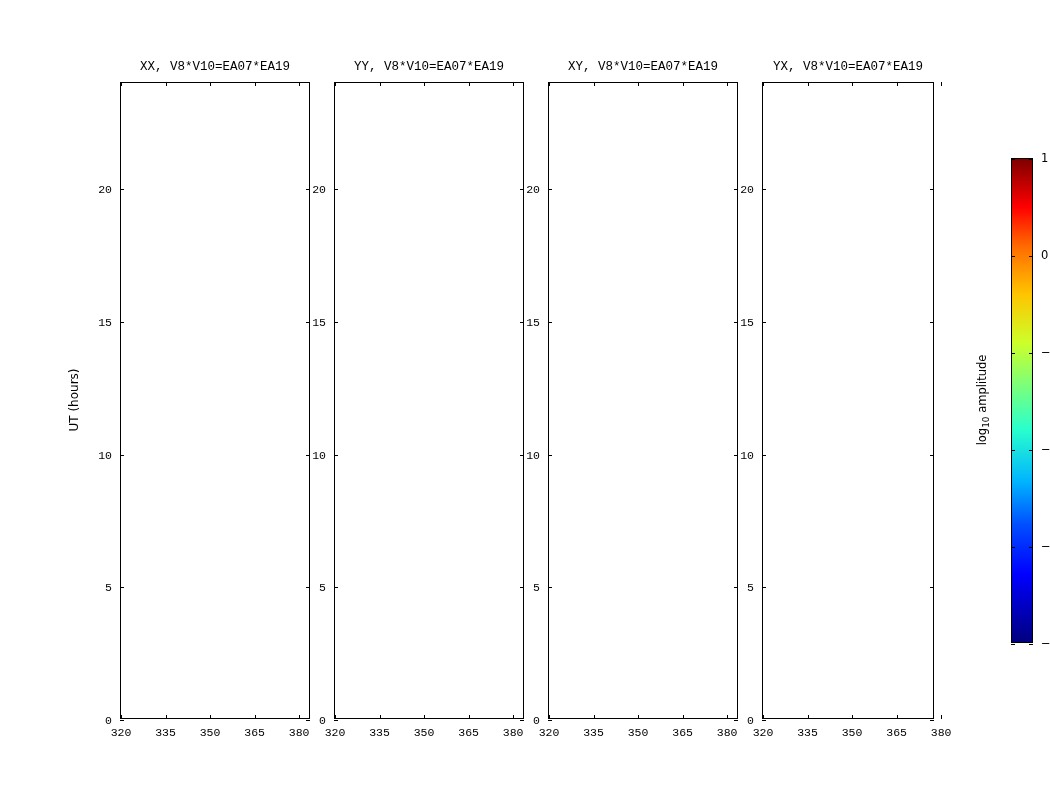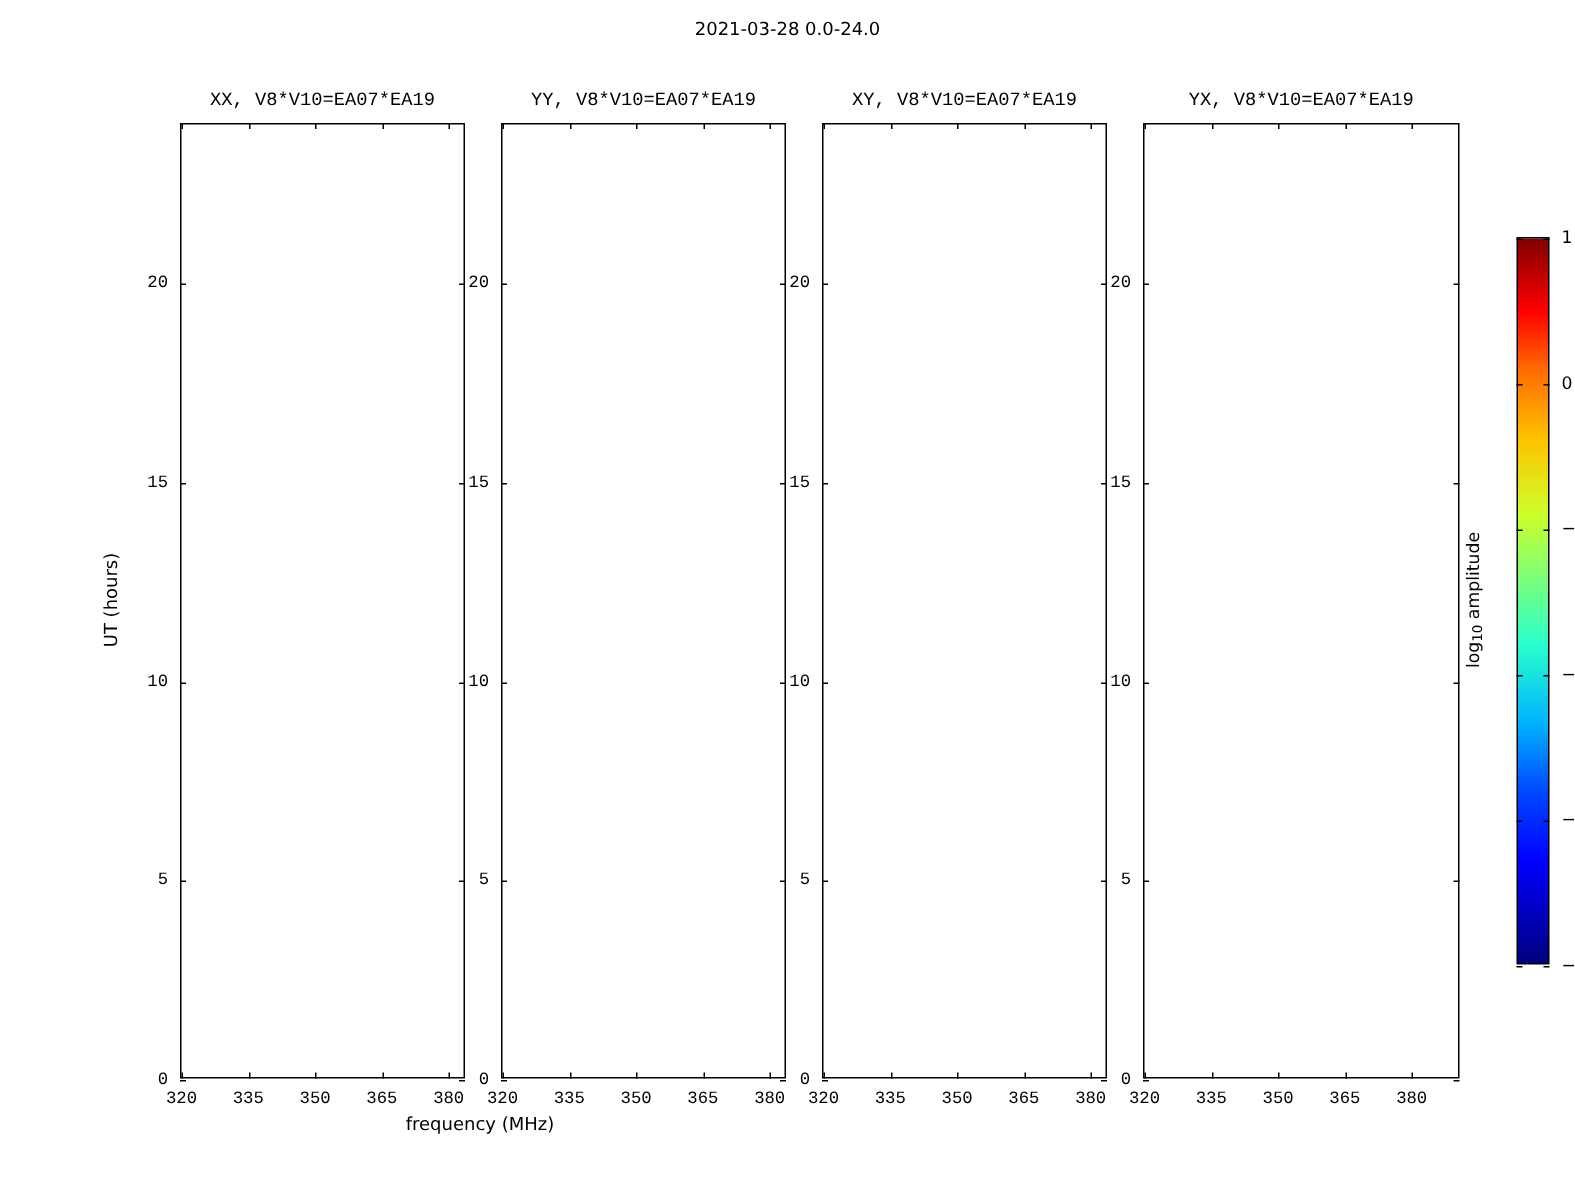--- a/index.html
+++ b/index.html
@@ -156,21 +156,20 @@
   .sub {
     font-size: 0.78em;
     vertical-align: -0.25em;
   }
 </style>
 </head>
 <body>
 
 <div id="figure">
 
-  <div class="suptitle">2021-03-28 0.0-24.0</div>
 
   <div class="panel" id="panel0" style="left: 120px; width: 190px;">
     <div class="panel-title">XX, V8*V10=EA07*EA19</div>
   <div class="tick-x" style="left: 0px;"></div>
       <div class="tick-x" style="left: 0px; bottom: auto; top: -1px;"></div>
       <div class="xticklabel" style="left: 0px;">320</div>
       <div class="tick-x" style="left: 44.5312px;"></div>
       <div class="tick-x" style="left: 44.5312px; bottom: auto; top: -1px;"></div>
       <div class="xticklabel" style="left: 44.5312px;">335</div>
       <div class="tick-x" style="left: 89.0625px;"></div>
@@ -257,21 +256,21 @@
       <div class="tick-y-left" style="top: 371.583px;"></div>
       <div class="tick-y-right" style="top: 371.583px;"></div>
       <div class="yticklabel" style="top: 371.583px;">10</div>
       <div class="tick-y-left" style="top: 238.875px;"></div>
       <div class="tick-y-right" style="top: 238.875px;"></div>
       <div class="yticklabel" style="top: 238.875px;">15</div>
       <div class="tick-y-left" style="top: 106.167px;"></div>
       <div class="tick-y-right" style="top: 106.167px;"></div>
       <div class="yticklabel" style="top: 106.167px;">20</div>
     </div>
-  <div class="panel" id="panel3" style="left: 762px; width: 211px;">
+  <div class="panel" id="panel3" style="left: 762px; width: 172px;">
     <div class="panel-title">YX, V8*V10=EA07*EA19</div>
   <div class="tick-x" style="left: 0px;"></div>
       <div class="tick-x" style="left: 0px; bottom: auto; top: -1px;"></div>
       <div class="xticklabel" style="left: 0px;">320</div>
       <div class="tick-x" style="left: 44.5312px;"></div>
       <div class="tick-x" style="left: 44.5312px; bottom: auto; top: -1px;"></div>
       <div class="xticklabel" style="left: 44.5312px;">335</div>
       <div class="tick-x" style="left: 89.0625px;"></div>
       <div class="tick-x" style="left: 89.0625px; bottom: auto; top: -1px;"></div>
       <div class="xticklabel" style="left: 89.0625px;">350</div>
@@ -291,21 +290,20 @@
       <div class="tick-y-right" style="top: 371.583px;"></div>
       <div class="yticklabel" style="top: 371.583px;">10</div>
       <div class="tick-y-left" style="top: 238.875px;"></div>
       <div class="tick-y-right" style="top: 238.875px;"></div>
       <div class="yticklabel" style="top: 238.875px;">15</div>
       <div class="tick-y-left" style="top: 106.167px;"></div>
       <div class="tick-y-right" style="top: 106.167px;"></div>
       <div class="yticklabel" style="top: 106.167px;">20</div>
     </div>
 
-  <div class="xlabel">frequency (MHz)</div>
   <div class="ylabel">UT (hours)</div>
 
   <div id="colorbar">
       <div class="cb-tick" style="top: 485px;"></div>
       <div class="cb-tick-r" style="top: 485px;"></div>
       <div class="cb-tick" style="top: 388px;"></div>
       <div class="cb-tick-r" style="top: 388px;"></div>
       <div class="cb-tick" style="top: 291px;"></div>
       <div class="cb-tick-r" style="top: 291px;"></div>
       <div class="cb-tick" style="top: 194px;"></div>

